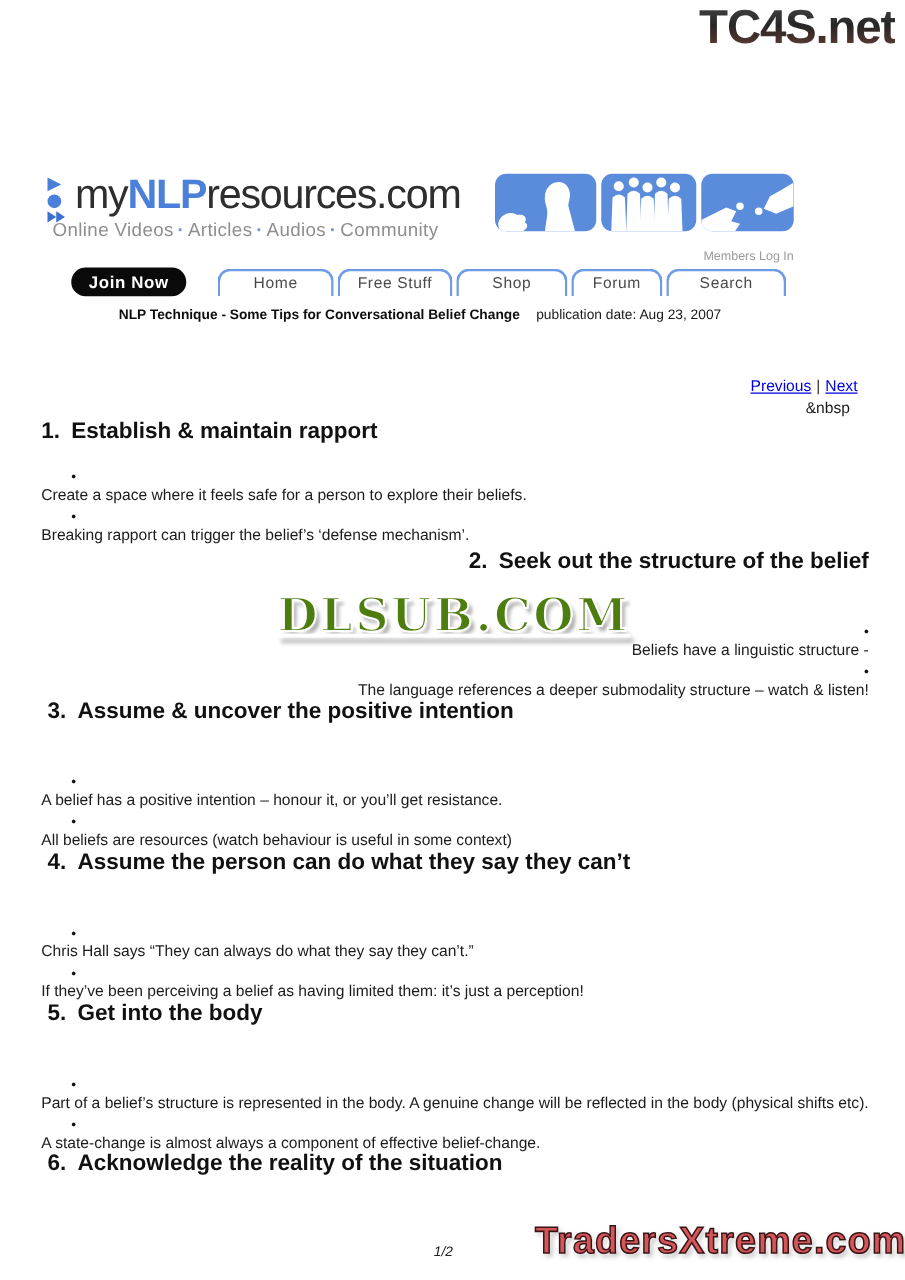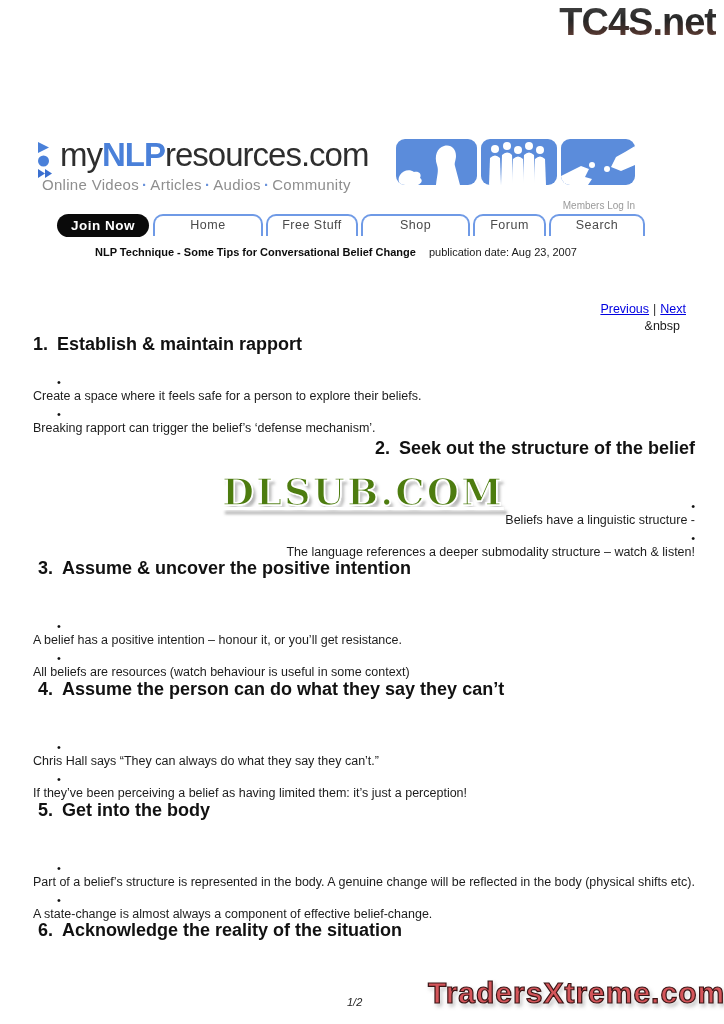--- a/index.html
+++ b/index.html
@@ -29,29 +29,29 @@
            letter-spacing:.3px;white-space:nowrap;}
   .tagline .dot-sep{color:#6a93dc;font-weight:bold;padding:0 3px;}
 
   .boxes{position:absolute;left:396px;top:139px;display:flex;gap:4px;}
   .bluebox{height:46px;background:#5b8cdb;border-radius:9px;overflow:hidden;}
   .bb1{width:81px;} .bb2{width:76px;} .bb3{width:74px;}
   .members{position:absolute;left:396px;top:200px;width:239px;text-align:right;
            font-size:10px;color:#9a9a9a;cursor:pointer;}
 
   
-  .nav{position:absolute;left:57px;top:214px;display:flex;align-items:flex-start;}
+  .nav{position:absolute;left:57px;top:214px;display:flex;align-items:flex-end;gap:21px;}
   .join{width:92px;height:23px;background:#0a0a0a;border-radius:12px;color:#fff;
         font-weight:bold;font-size:13.5px;letter-spacing:.5px;text-align:center;
         line-height:23px;cursor:pointer;}
   .tabs{display:flex;margin-left:1px;}
   .tab{box-sizing:border-box;height:22px;background:#fff;border:2px solid #6f9ae6;border-bottom:none;
        border-radius:10px 10px 0 0;margin-left:3px;text-align:center;line-height:18px;
        font-size:12.5px;color:#4a4a4a;letter-spacing:.5px;cursor:pointer;}
-  .tab-home{width:110px;} .tab-free{width:92px;} .tab-shop{width:109px;}
+  .tab-home{width:93px;} .tab-free{width:92px;} .tab-shop{width:89px;}
   .tab-forum{width:73px;} .tab-search{width:96px;}
 
   
   .title-line{position:absolute;left:95px;top:246px;font-size:11px;white-space:nowrap;z-index:2;}
   .title-line .t{font-weight:bold;color:#0d0d0d;}
   .title-line .p{margin-left:10px;color:#1a1a1a;}
 
   
   .pager{position:absolute;top:302px;right:38px;text-align:right;font-size:12.5px;margin-left:41px;}
   .pager a{color:#0000e0;text-decoration:underline;cursor:pointer;}

